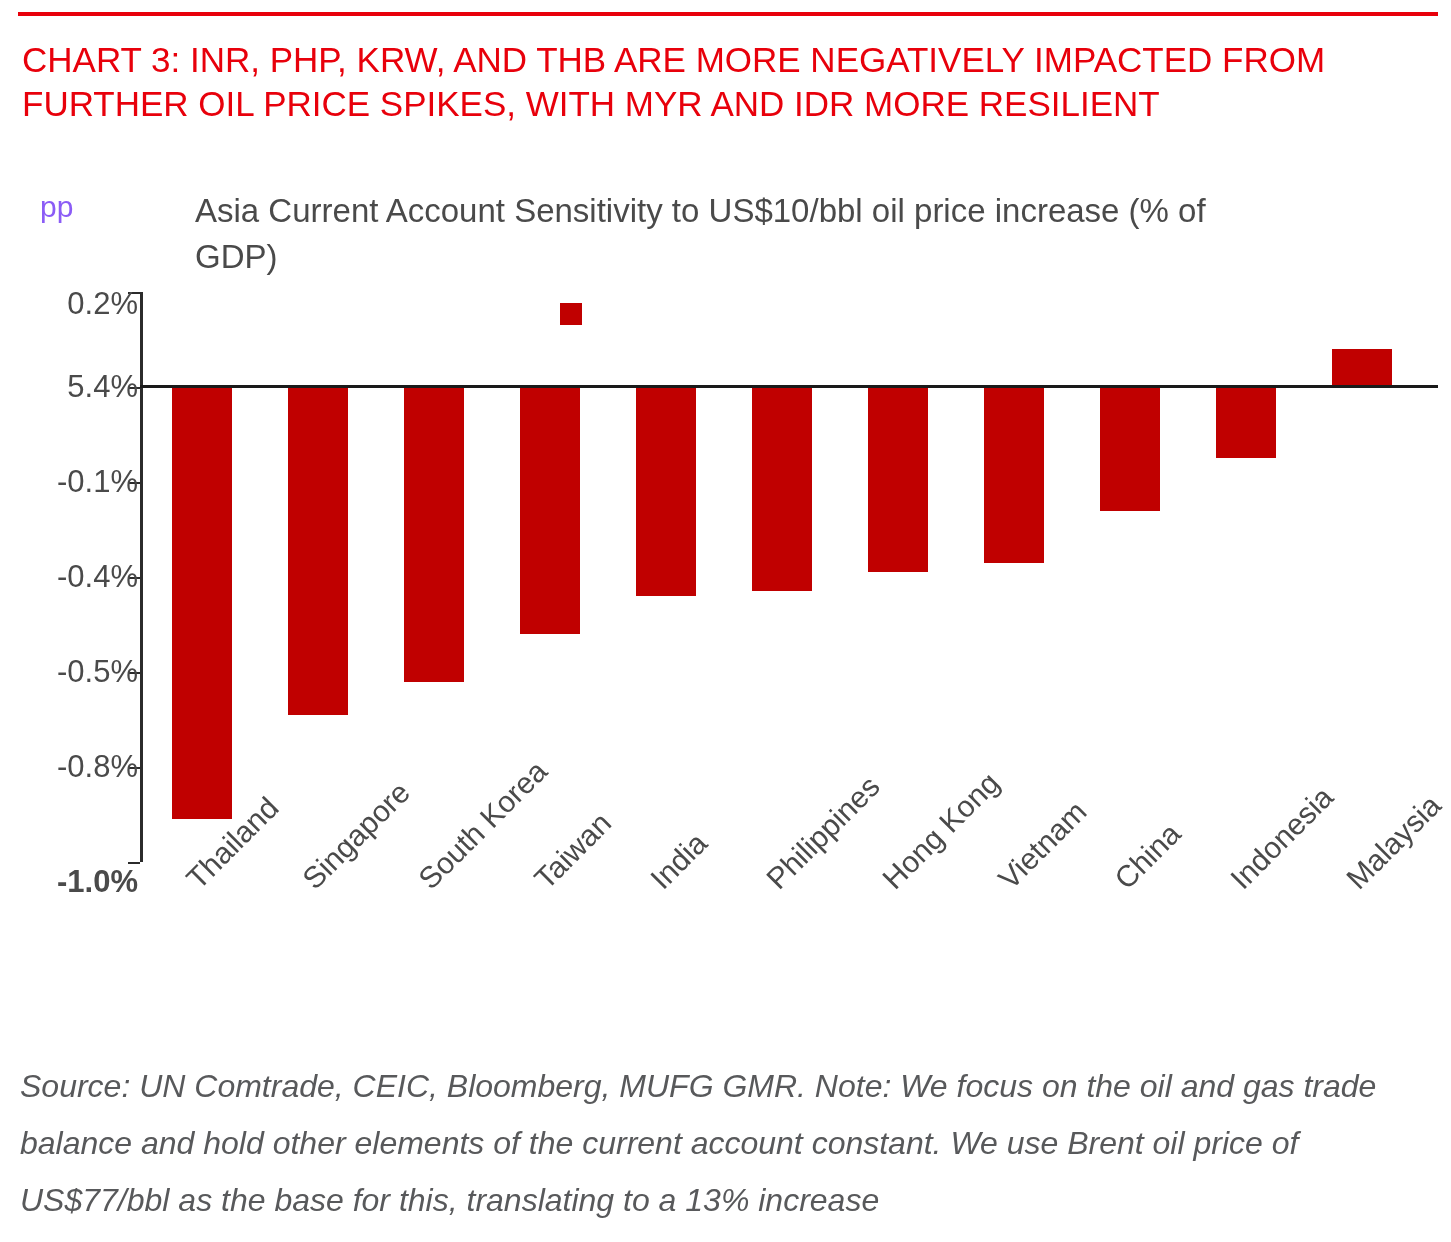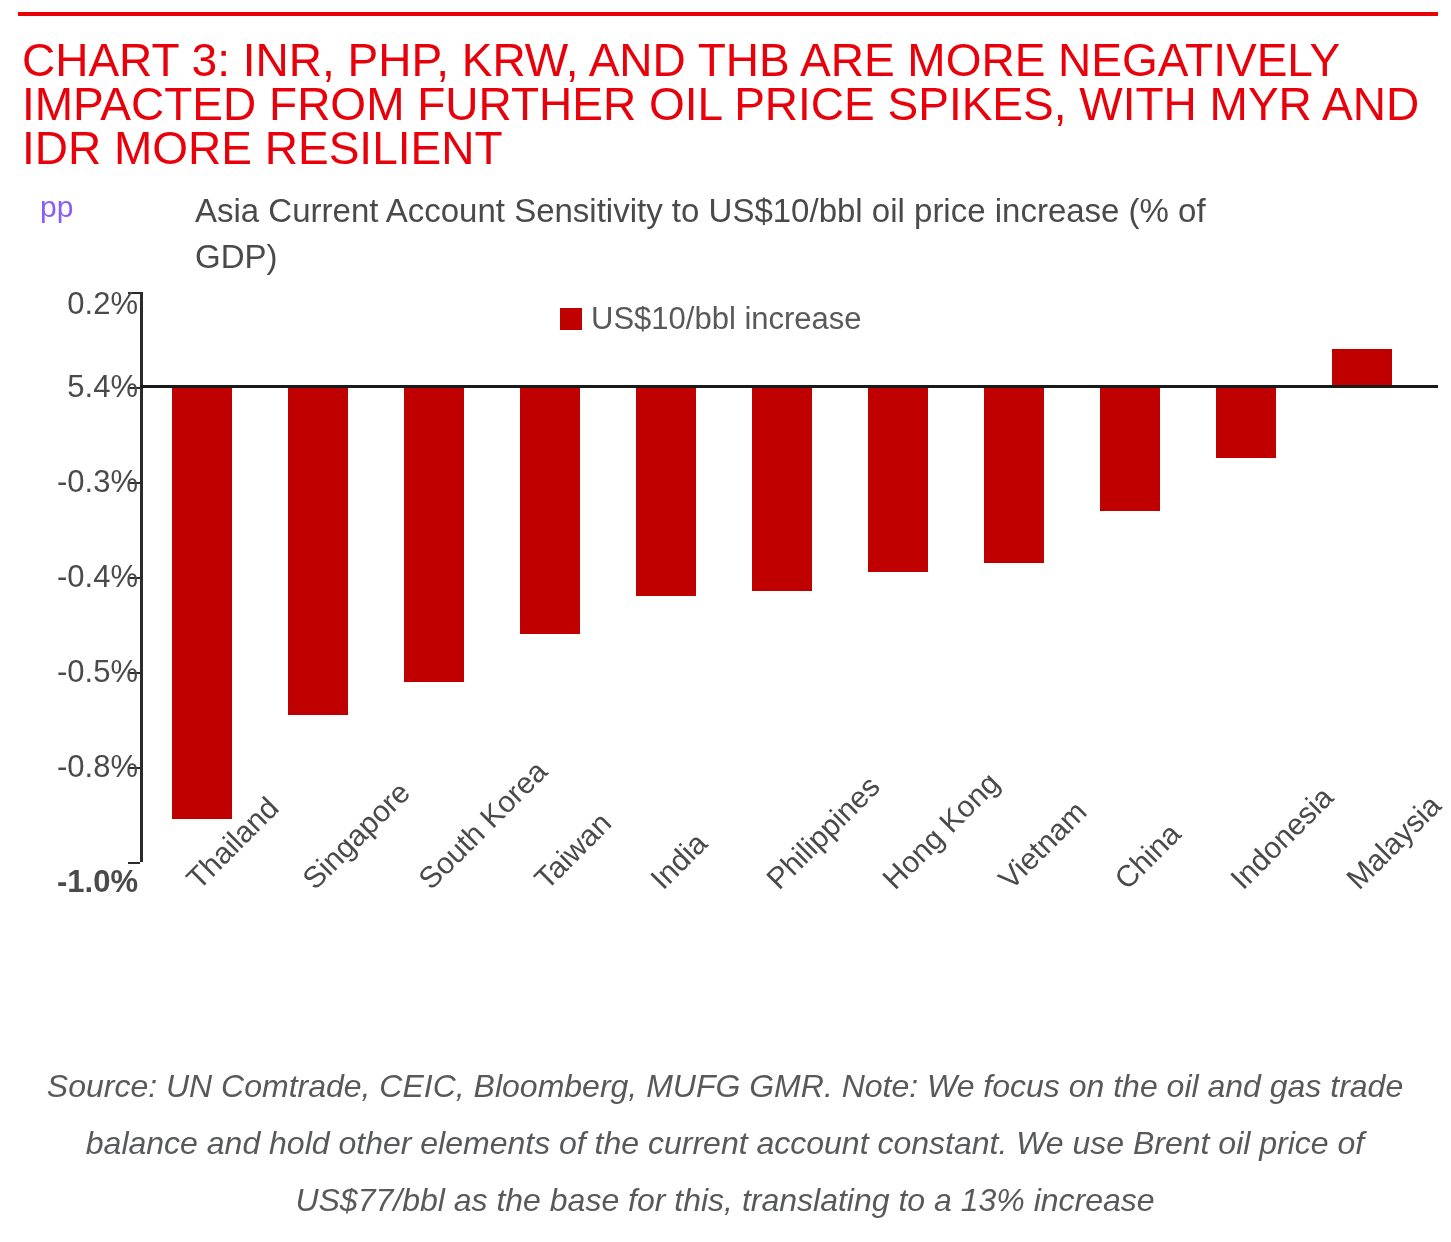--- a/index.html
+++ b/index.html
@@ -25,21 +25,21 @@
     background: #E8000B;
   }
 
   
   .headline {
     position: absolute;
     left: 22px;
     top: 38px;
     width: 1400px;
     color: #E8000B;
-    font-size: 46px;
+    font-size: 35px;
     line-height: 44px;
     font-weight: 400;
     letter-spacing: 0px;
     text-transform: uppercase;
     font-family: "Liberation Sans", sans-serif;
   }
 
   
   .pp-label {
     position: absolute;
@@ -149,37 +149,35 @@
   
   .source-note {
     position: absolute;
     left: 20px;
     top: 1058px;
     width: 1410px;
     font-size: 32px;
     line-height: 57px;
     font-style: italic;
     color: #58595B;
-    text-align: center;
   }
 </style>
 </head>
 <body>
 
 <div class="top-rule"></div>
 
 <div class="headline">CHART 3: INR, PHP, KRW, AND THB ARE MORE NEGATIVELY IMPACTED FROM FURTHER OIL PRICE SPIKES, WITH MYR AND IDR MORE RESILIENT</div>
 
 <div class="pp-label">pp</div>
 
 <div class="chart-title">Asia Current Account Sensitivity to US$10/bbl oil price increase (% of GDP)</div>
 
 <div class="legend">
   <span class="legend-swatch"></span>
-  <span class="legend-text">US$10/bbl increase</span>
 </div>
 
 <div id="plot">
   <div class="axis-vline"></div>
   <div class="zero-line"></div>
   <div id="ticks">
       <div class="tick" style="top: 0px;"></div>
       <div class="tick" style="top: 95px;"></div>
       <div class="tick" style="top: 190px;"></div>
       <div class="tick" style="top: 285px;"></div>
@@ -198,21 +196,21 @@
       <div class="bar" title="Vietnam: -0.37%" style="left: 844px; width: 60px; background: rgb(192, 0, 0); top: 95px; height: 175.75px;"></div>
       <div class="bar" title="China: -0.26%" style="left: 960px; width: 60px; background: rgb(192, 0, 0); top: 95px; height: 123.5px;"></div>
       <div class="bar" title="Indonesia: -0.15%" style="left: 1076px; width: 60px; background: rgb(192, 0, 0); top: 95px; height: 71.25px;"></div>
       <div class="bar" title="Malaysia: 0.08%" style="left: 1192px; width: 60px; background: rgb(192, 0, 0); top: 57px; height: 38px;"></div>
     </div>
 </div>
 
 <div id="ytick-labels">
     <div class="ytick-label" style="top: 304px;">0.2%</div>
     <div class="ytick-label" style="top: 387px;">5.4%</div>
-    <div class="ytick-label" style="top: 482px;">-0.3%</div>
+    <div class="ytick-label" style="top: 482px;">-0.1%</div>
     <div class="ytick-label" style="top: 577px;">-0.4%</div>
     <div class="ytick-label" style="top: 672px;">-0.5%</div>
     <div class="ytick-label" style="top: 767px;">-0.8%</div>
     <div class="ytick-label" style="top: 882px; font-weight: bold;">-1.0%</div>
   </div>
 <div id="xtick-labels">
     <div class="xtick" style="left: 180px;">Thailand</div>
     <div class="xtick" style="left: 296px;">Singapore</div>
     <div class="xtick" style="left: 412px;">South Korea</div>
     <div class="xtick" style="left: 528px;">Taiwan</div>

